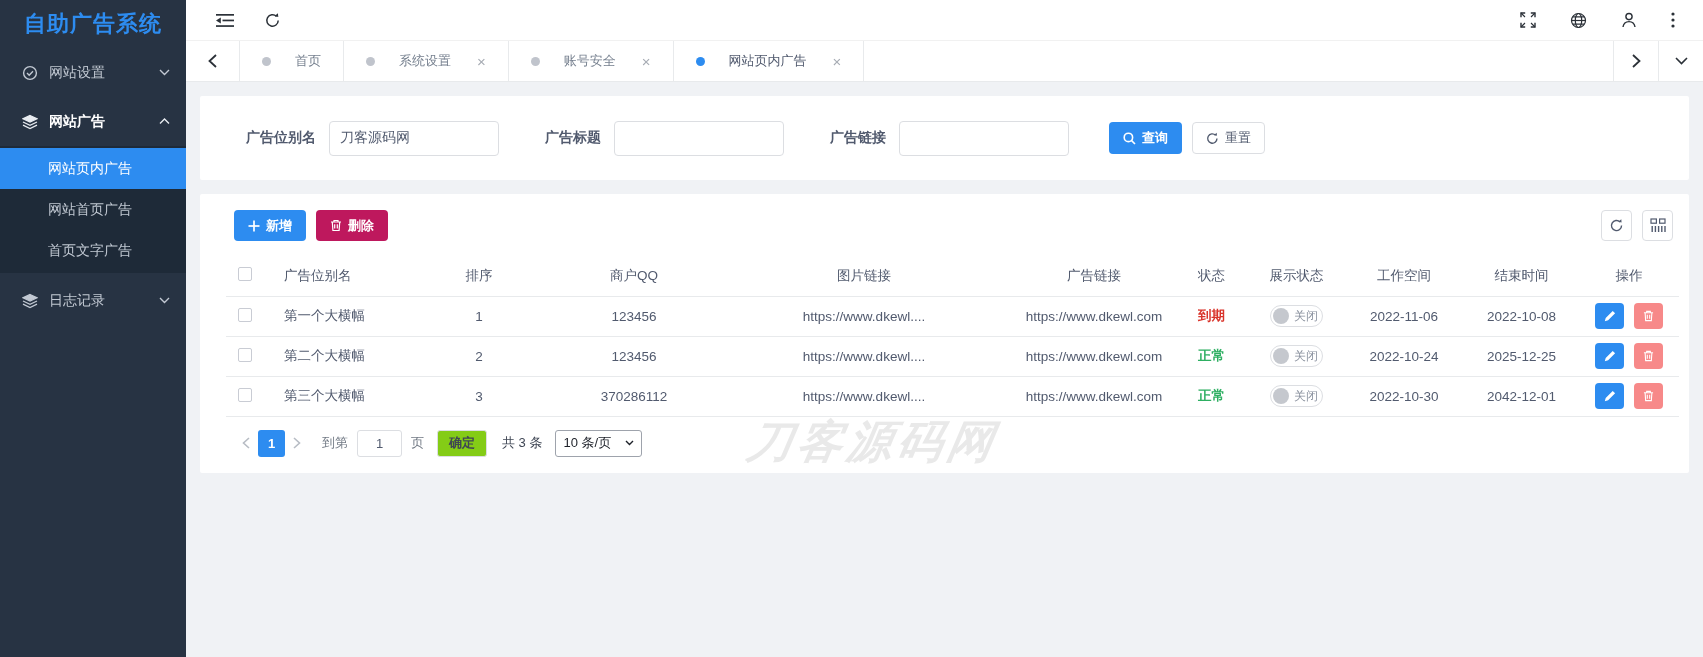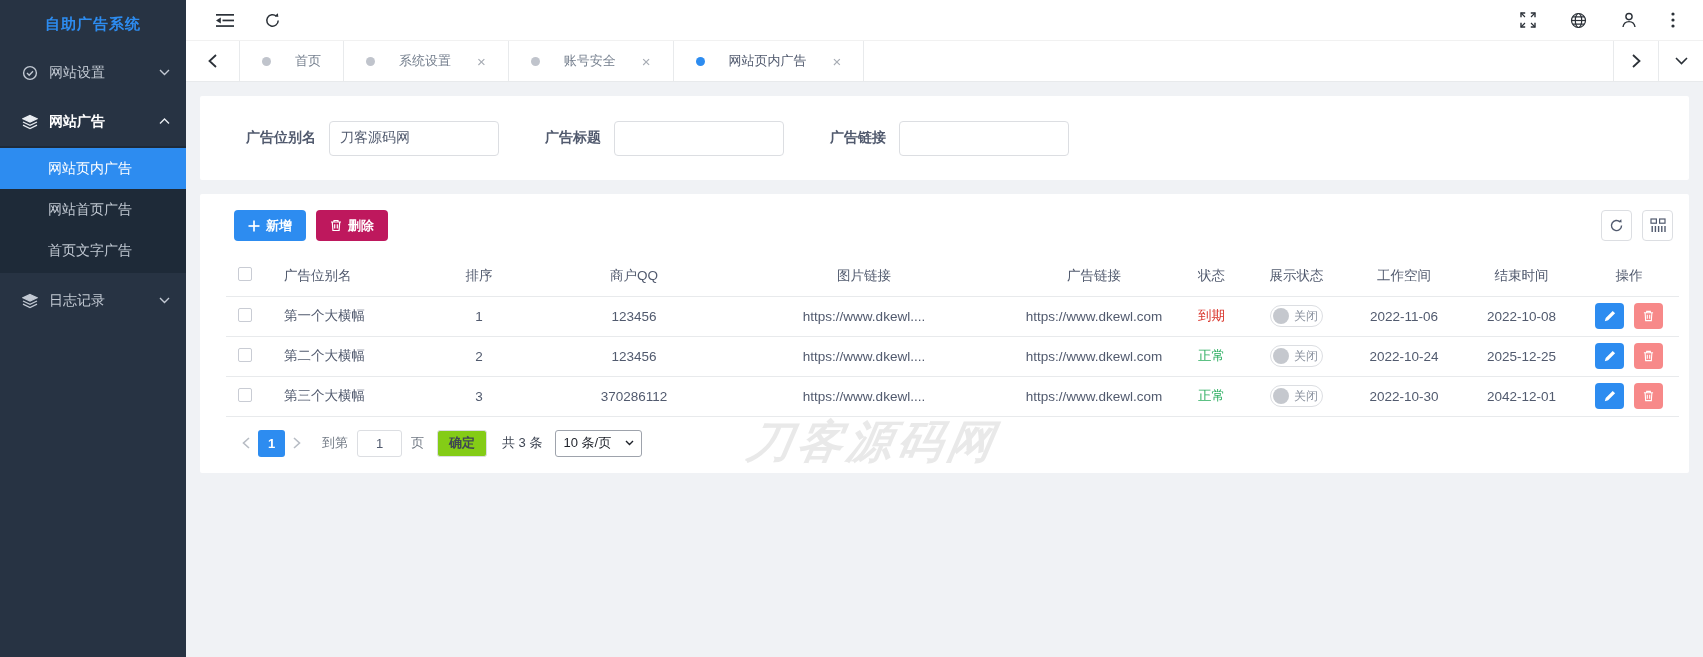--- a/index.html
+++ b/index.html
@@ -3,21 +3,21 @@
 <meta charset="utf-8">
 <style>
   * { margin:0; padding:0; box-sizing:border-box; }
   html,body { width:1703px; height:657px; overflow:hidden;
     font-family:"Liberation Sans","DejaVu Sans",sans-serif; }
   body { display:flex; background:#f0f2f5; }
 
   
   .sidebar { width:186px; height:657px; background:#273343; flex:0 0 186px; }
   .logo { height:48px; display:flex; align-items:center; justify-content:center;
-    color:#2d8cf0; font-size:15px; font-weight:700; letter-spacing:1px; }
+    color:#2d8cf0; font-size:22px; font-weight:700; letter-spacing:1px; }
   .menu-item { height:49px; display:flex; align-items:center;
     padding:0 16px 0 22px; color:#c2c9d3; font-size:14px; cursor:pointer; }
   .menu-item .mi-icon { display:flex; margin-right:11px; }
   .menu-item .chev { margin-left:auto; display:flex; }
   .submenu { background:#1e2a38; padding:2px 0; }
   .submenu-item { height:41px; display:flex; align-items:center;
     padding-left:48px; color:#c2c9d3; font-size:14px; cursor:pointer; }
   .submenu-item.active { background:#2d8cf0; color:#fff; }
 
   
@@ -67,21 +67,21 @@
   .tool-sq { width:31px; height:31px; border:1px solid #dcdee2; border-radius:4px; background:#fff;
     display:flex; align-items:center; justify-content:center; cursor:pointer; }
 
   table { width:100%; border-collapse:collapse; font-size:13.5px; color:#515a6e; table-layout:fixed; }
   th { font-weight:500; height:40px; border-bottom:1px solid #e8eaec; text-align:center; }
   td { height:40px; border-bottom:1px solid #e8eaec; text-align:center; white-space:nowrap;
     overflow:hidden; text-overflow:ellipsis; }
   th.al, td.al { text-align:left; padding-left:20px; }
   .checkbox { width:14px; height:14px; border:1px solid #c9ccd4; border-radius:2px;
     background:#fff; display:inline-block; cursor:pointer; }
-  .status { font-weight:400; }
+  .status { font-weight:700; }
   .status.expired { color:#d9342b; }
   .status.normal { color:#2eaf62; }
   .switch { width:53px; height:22px; border:1px solid #dcdee2; border-radius:11px; background:#fff;
     display:inline-flex; align-items:center; cursor:pointer; }
   .switch .knob { width:16px; height:16px; border-radius:50%; background:#c5c8ce; margin-left:2px; }
   .switch .sw-label { font-size:12px; color:#8a919e; margin-left:5px; }
   .row-btn { width:29px; height:26px; border:none; border-radius:4px; margin:0 3px;
     display:inline-flex; align-items:center; justify-content:center; cursor:pointer; vertical-align:middle; }
   .row-btn.edit { background:#2d8cf0; }
   .row-btn.del { background:#f78989; }
@@ -270,20 +270,40 @@
         <label>广告位别名</label>
         <input type="text" value="刀客源码网" style="">
       </div>
       <div class="field">
         <label>广告标题</label>
         <input type="text" value="" style="">
       </div>
       <div class="field">
         <label>广告链接</label>
         <input type="text" value="" style="">
+      </div>
+      <div class="form-btns">
+        <button class="btn btn-primary">
+          <span>
+            <svg width="13" height="13" viewBox="0 0 13 13" fill="none" stroke="#fff" stroke-width="1.6">
+              <circle cx="5.4" cy="5.4" r="4.2"></circle>
+                <line x1="8.6" y1="8.6" x2="12" y2="12"></line>
+              </svg>
+          </span>
+          <span>查询</span>
+        </button>
+        <button class="btn btn-plain">
+          <span>
+            <svg width="13" height="13" viewBox="0 0 14 14" fill="none" stroke="#515a6e" stroke-width="1.5">
+              <path d="M11.8 7a5 5 0 1 1-1.5-3.55"></path>
+              <polyline points="11.5,0.8 11.8,4.1 8.6,3.3" fill="#515a6e" stroke="none"></polyline>
+              </svg>
+          </span>
+          <span>重置</span>
+        </button>
       </div>
     </div>
 
     <div class="table-card">
       <div class="watermark">刀客源码网</div>
 
       <div class="toolbar">
         <button class="btn btn-primary" style="height:31px">
           <span>
             <svg width="12" height="12" viewBox="0 0 12 12" stroke="#fff" stroke-width="1.7">

